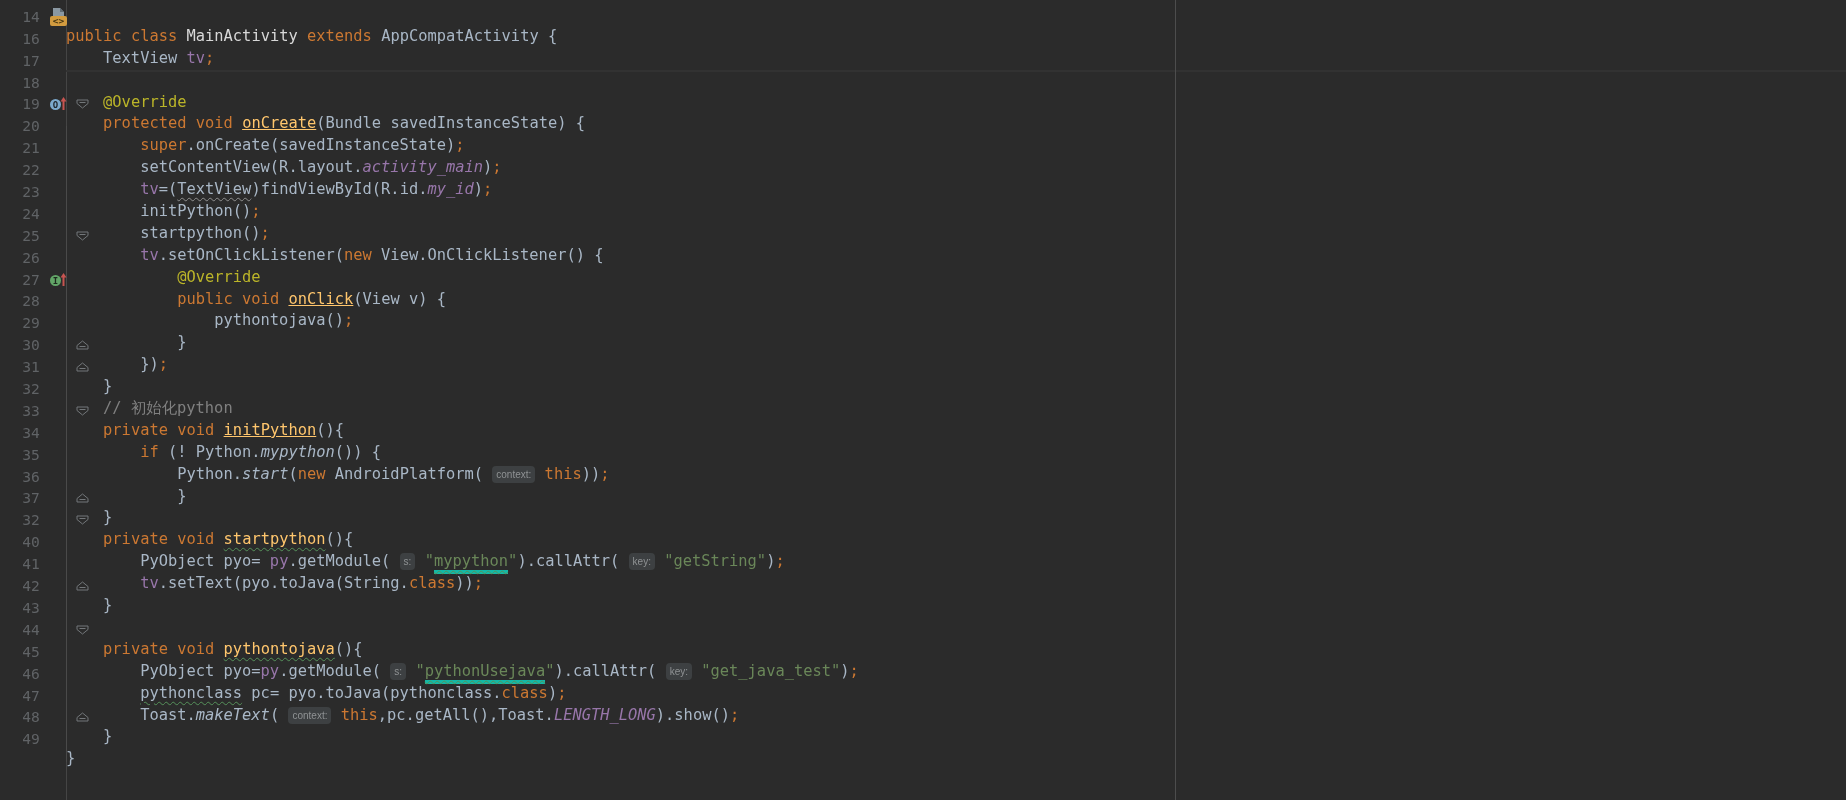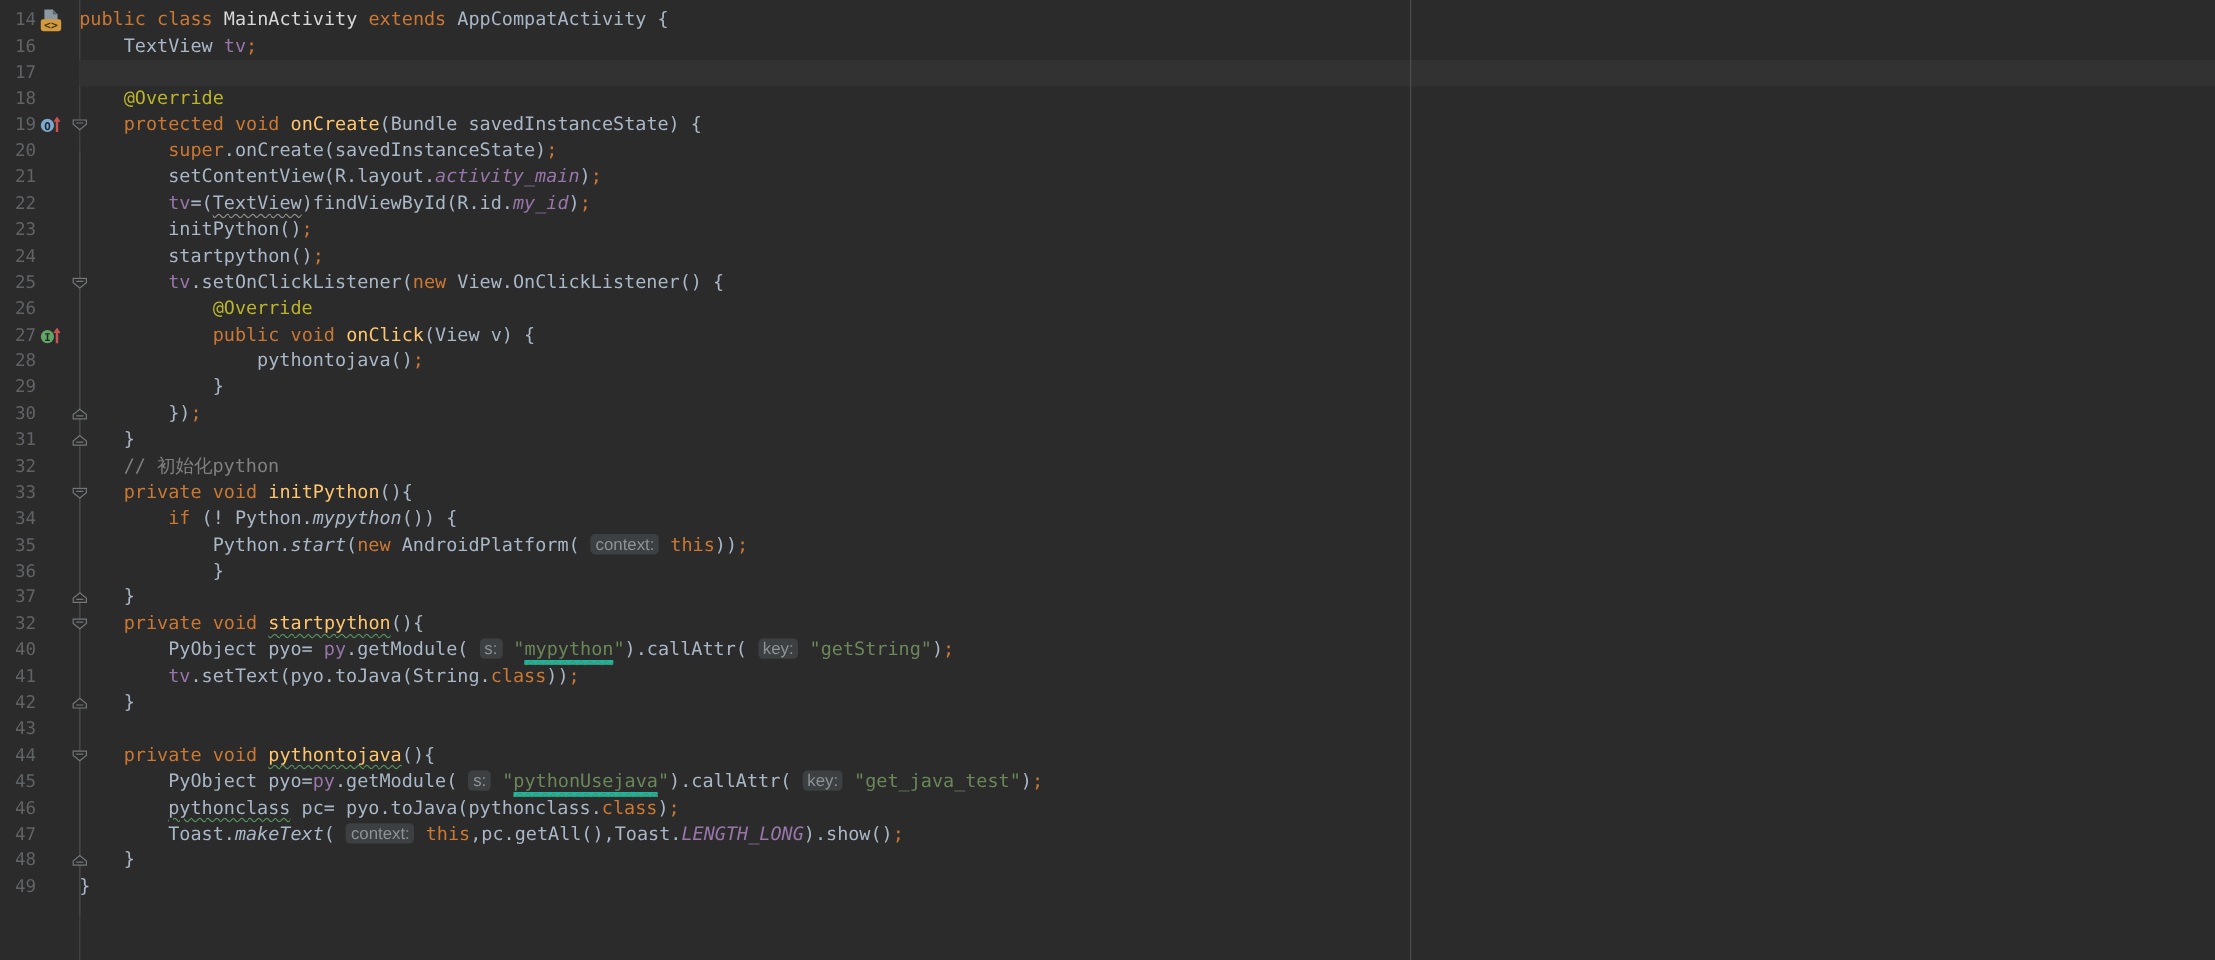--- a/index.html
+++ b/index.html
@@ -5,44 +5,44 @@
   html,body{margin:0;padding:0;}
   body{
     width:1846px;height:800px;overflow:hidden;position:relative;
     background:var(--background,#2b2b2b);
     font-family:"DejaVu Sans Mono","Liberation Mono",monospace;
   }
   #editor{position:absolute;inset:0;overflow:hidden;}
   #lines{position:absolute;top:-16px;left:0;right:0;}
   .row{display:flex;height:21.9px;line-height:21.9px;white-space:pre;font-size:15.4px;}
   .gutter{width:66px;flex:none;display:flex;}
-  .num{width:30px;flex:none;text-align:right;color:var(--line_number,#606366);font-size:14.6px;}
+  .num{width:30px;flex:none;text-align:center;color:var(--line_number,#606366);font-size:14.6px;margin-left:16px;}
   .icol{width:20px;flex:none;position:relative;}
   .icol svg{position:absolute;left:3px;top:1px;}
   .fcol{width:16px;flex:none;position:relative;}
   .fcol svg{position:absolute;right:-7px;top:6px;}
-  .content{flex:1;color:var(--default_text,#a9b7c6);}
+  .content{flex:1;color:var(--default_text,#a9b7c6);margin-top:20px;}
   .caret .content{background:var(--caret_line,#323232);}
   .seg{white-space:pre;}
   .pln{color:var(--default_text,#a9b7c6);}
   .kw{color:var(--keyword,#cc7832);}
   .cls{color:var(--class_name,#d8d8d8);}
-  .mth{color:var(--method_declaration,#ffc66d);}
+  .mth{color:var(--method_declaration,#ffc66d);text-decoration:underline;}
   .ann{color:var(--annotation,#bbb529);}
   .fld{color:var(--field,#9876aa);}
   .sfld{color:var(--field,#9876aa);font-style:italic;}
   .str{color:var(--string,#6a8759);}
   .smi{color:var(--default_text,#a9b7c6);font-style:italic;}
   .cmt{color:var(--comment,#808080);font-family:"DejaVu Sans Mono","Liberation Mono",monospace,sans-serif;}
   .u-wg{text-decoration:underline wavy #8f8f8f 1px;text-underline-offset:3px;}
   .u-wgr{text-decoration:underline wavy #55915a 1px;text-underline-offset:3px;}
   .u-link{border-bottom:4px solid #14b8a6;text-decoration:underline wavy #55915a 1px;text-underline-offset:4px;}
   .chip{
     display:inline-block;background:var(--hint_bg,#3d4042);color:var(--hint_text,#8f9294);
-    border-radius:4px;font-family:"Liberation Sans",sans-serif;font-size:14px;
+    border-radius:4px;font-family:"Liberation Sans",sans-serif;font-size:10px;
     line-height:15px;padding:1px 4px;vertical-align:1px;
   }
   #gutter-border{position:absolute;left:66px;top:0;height:800px;width:1px;background:var(--gutter_border,#454545);}
   #fold-line{position:absolute;left:66px;top:126px;height:636px;width:1px;background:#4a4a4a;}
   #margin-guide{position:absolute;left:1175px;top:0;height:800px;width:1px;background:var(--margin_guide,#4d4d4d);}
 </style>
 </head>
 <body>
 
 <div id="editor">

